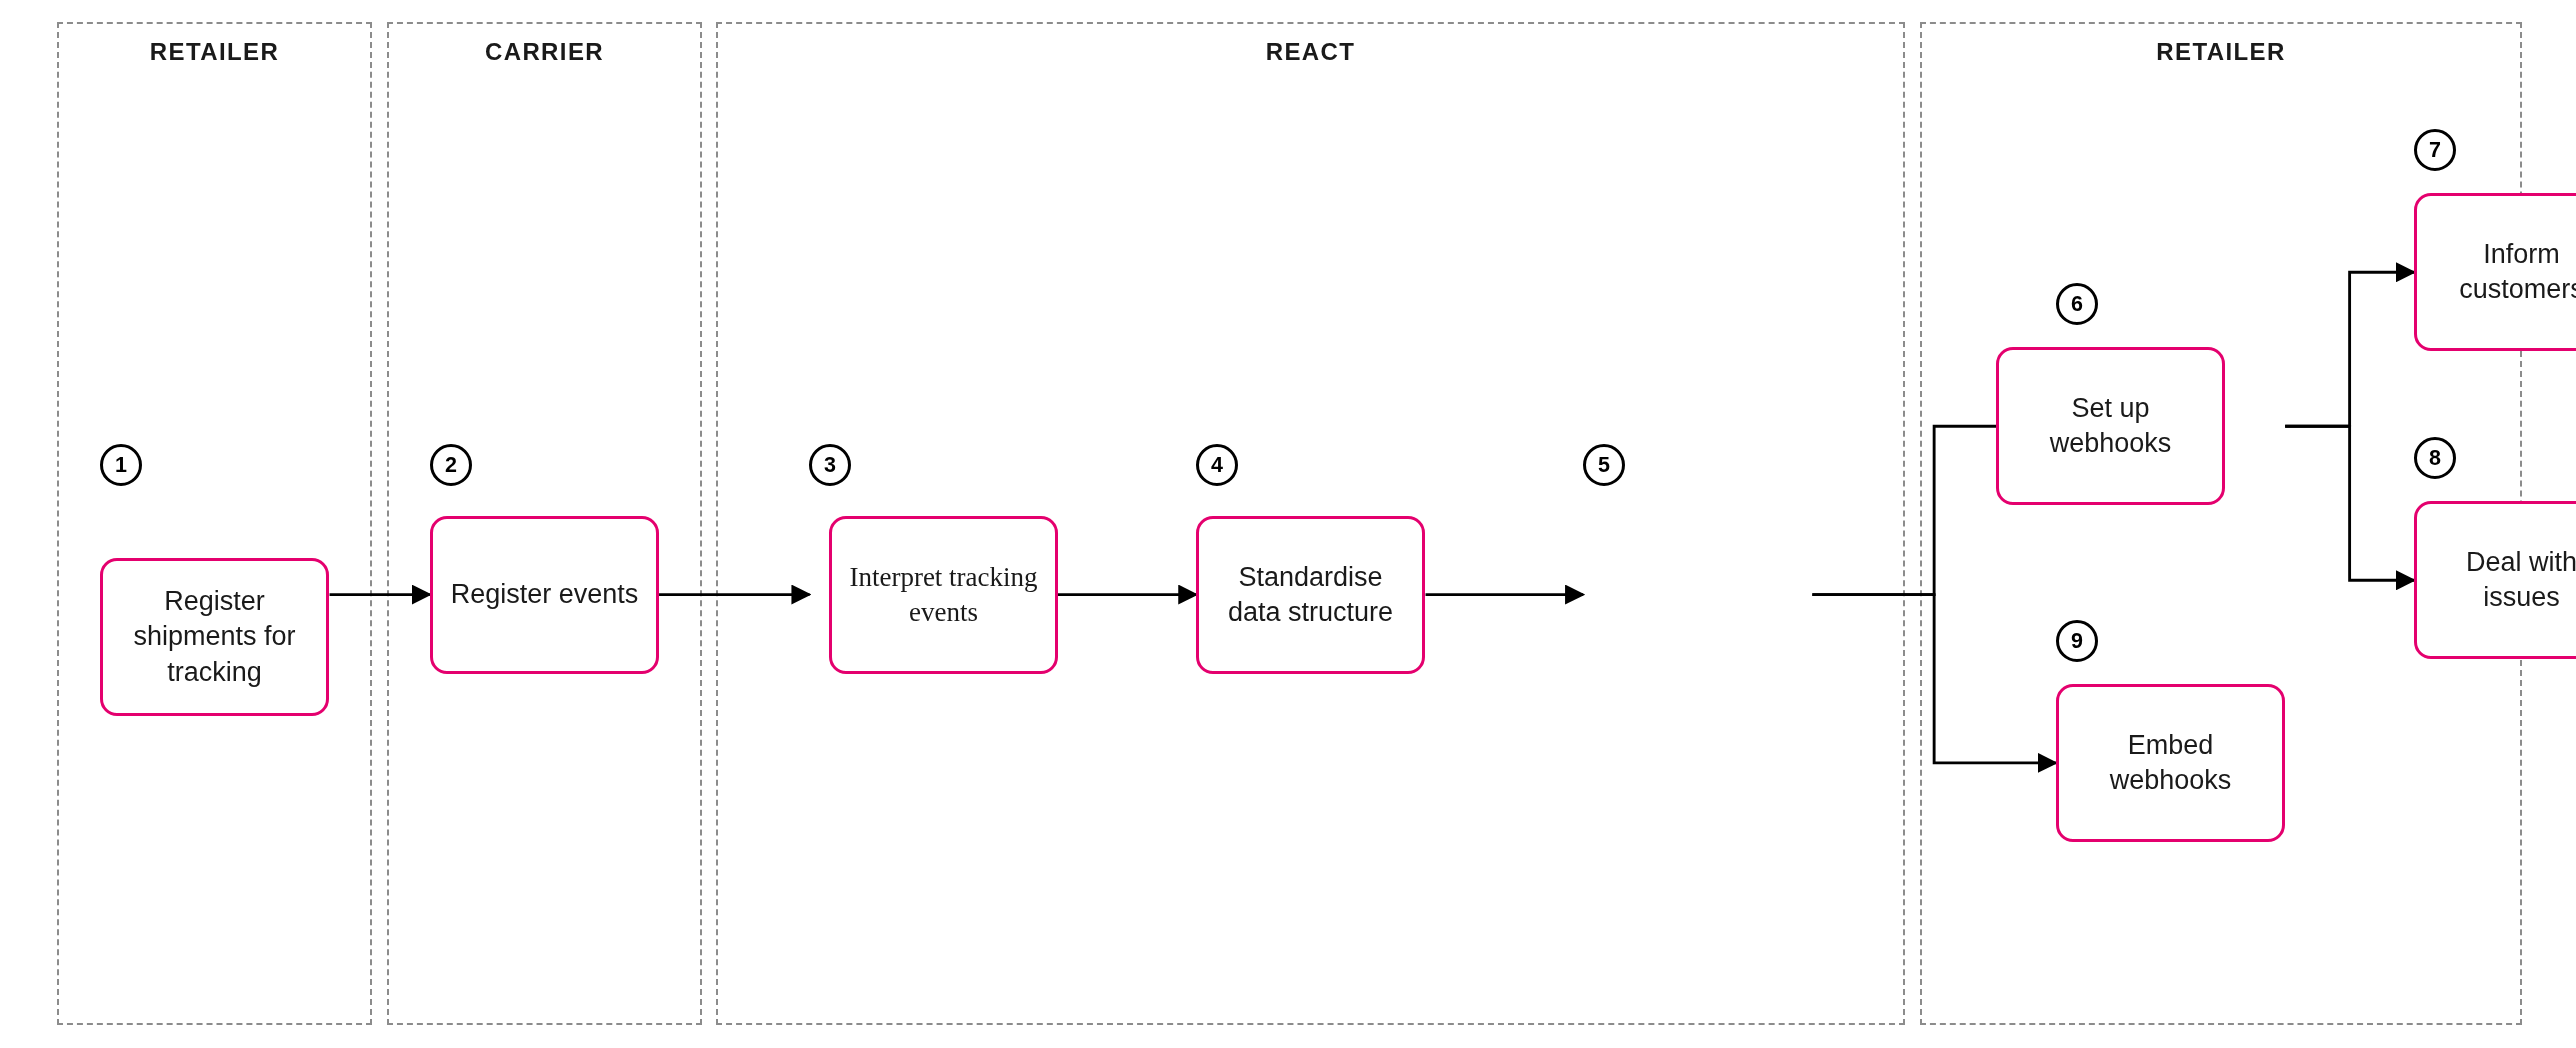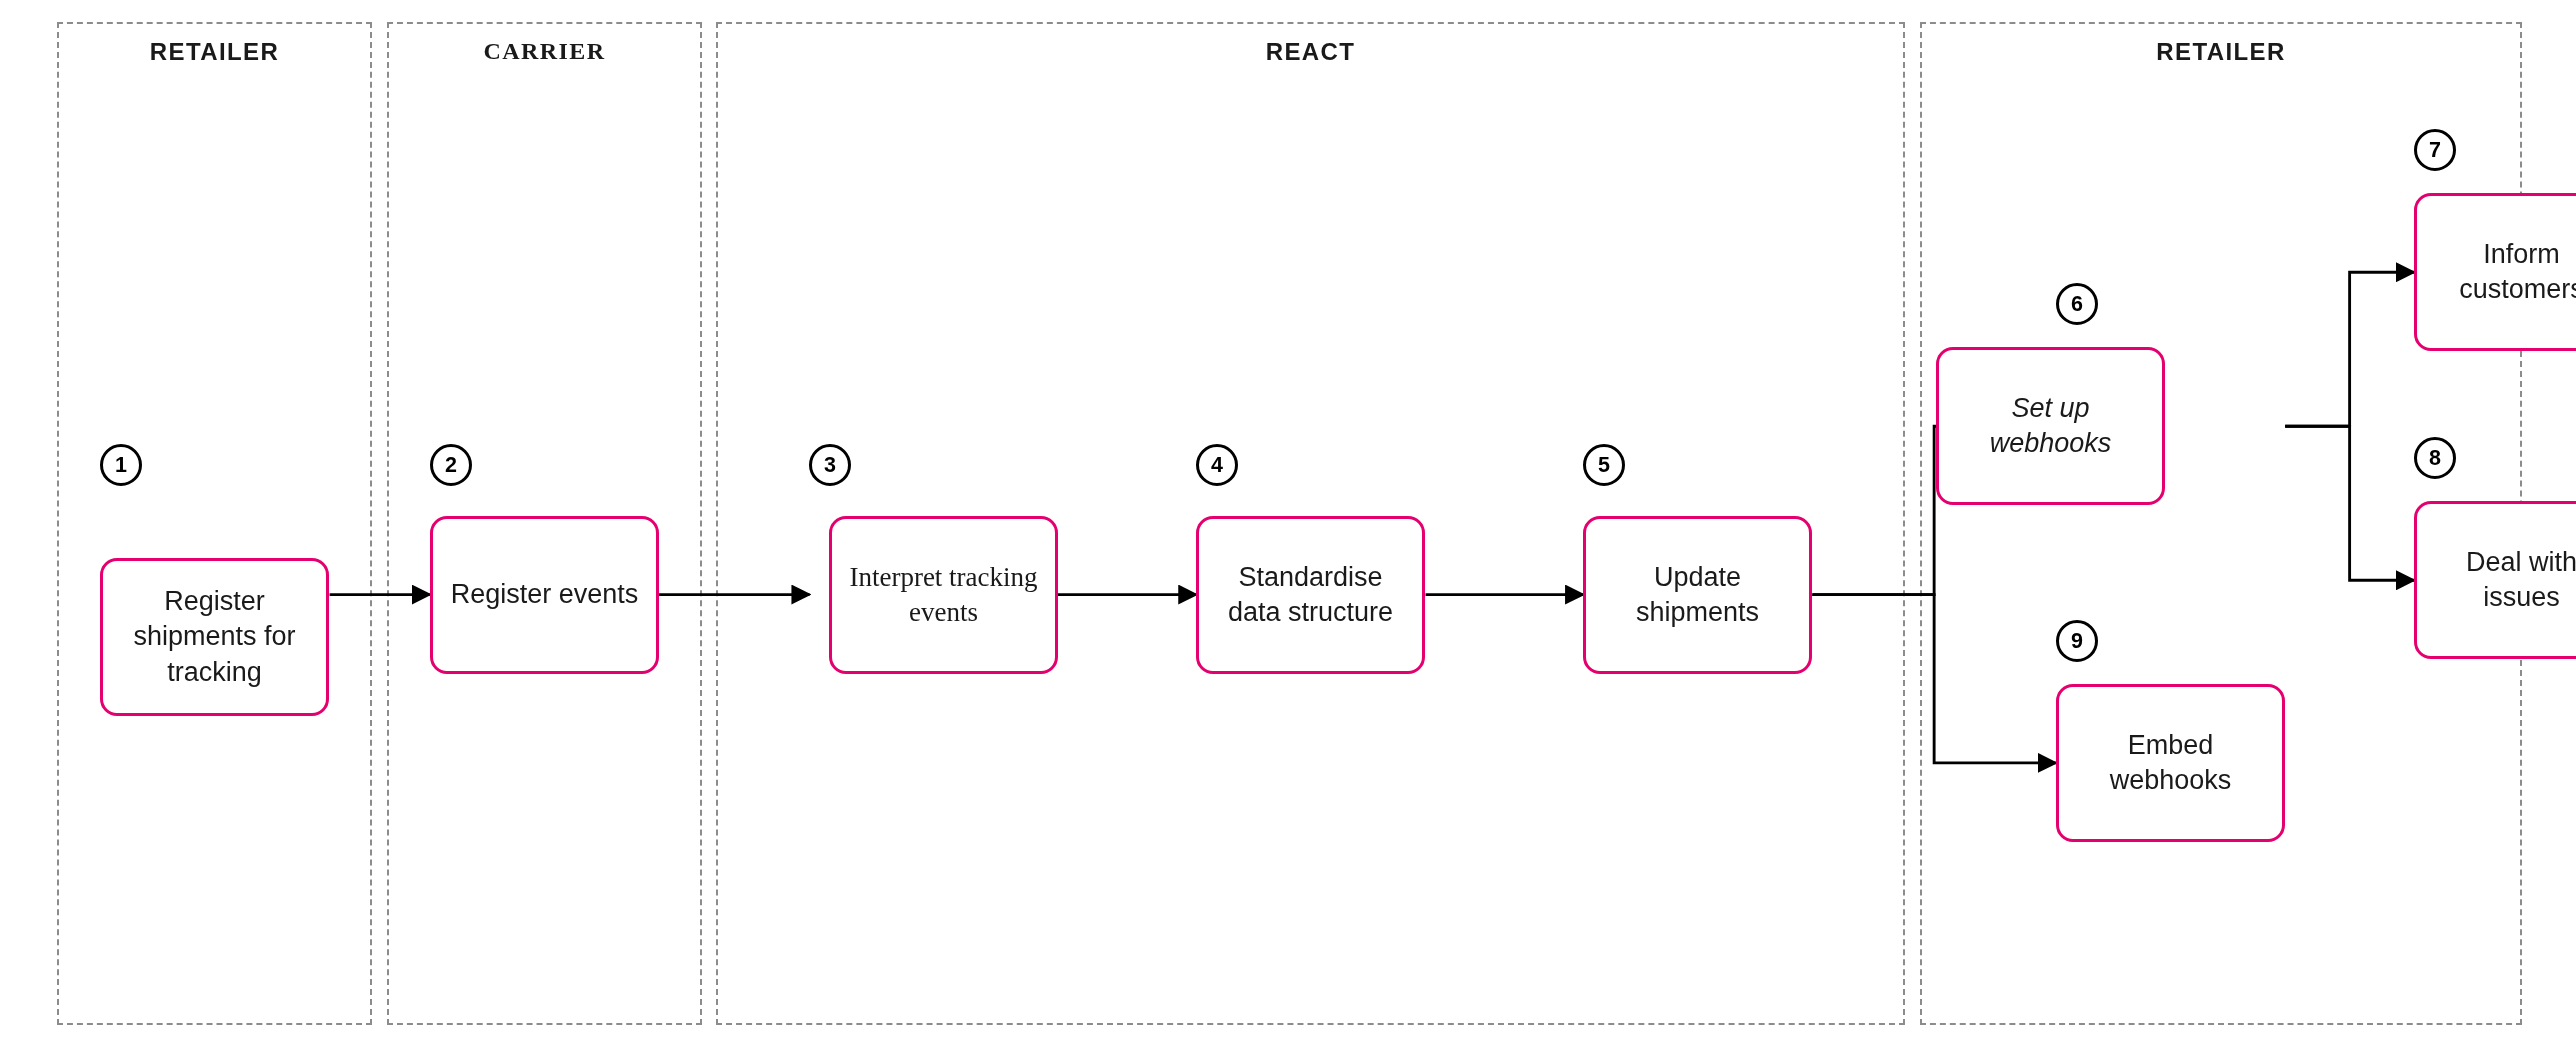--- a/index.html
+++ b/index.html
@@ -73,21 +73,21 @@
 </style>
 </head>
 <body>
 
 <div class="canvas">
 
   <div class="lane" style="left:57px; top:21.5px; width:315px; height:1003px;">
     <div class="lane-title">RETAILER</div>
   </div>
 
-  <div class="lane" style="left:387px; top:21.5px; width:315px; height:1003px;font-family:Liberation Serif, serif;">
+  <div class="lane" style="left:387px; top:21.5px; width:315px; height:1003px;">
     <div class="lane-title">CARRIER</div>
   </div>
 
   <div class="lane" style="left:716px; top:21.5px; width:1189px; height:1003px;">
     <div class="lane-title">REACT</div>
   </div>
 
   <div class="lane" style="left:1920px; top:21.5px; width:602px; height:1003px;">
     <div class="lane-title">RETAILER</div>
   </div>
@@ -135,28 +135,25 @@
     <span>3</span>
   </div>
 
   <div class="node" style="left:1196px; top:516px;text-align:center;">
     <span>Standardise data structure</span>
   </div>
   <div class="badge" style="left:1196px; top:444px;">
     <span>4</span>
   </div>
 
-  <div class="node" style="left:1583px; top:516px;">
-    <span>Update shipments</span>
-  </div>
   <div class="badge" style="left:1583px; top:444px;">
     <span>5</span>
   </div>
 
-  <div class="node" style="left:1936px; top:347px;font-style:italic;">
+  <div class="node" style="left:1996px; top:347px;">
     <span>Set up webhooks</span>
   </div>
   <div class="badge" style="left:2056px; top:283px;">
     <span>6</span>
   </div>
 
   <div class="node" style="left:2056px; top:684px;">
     <span>Embed webhooks</span>
   </div>
   <div class="badge" style="left:2056px; top:620px;">

